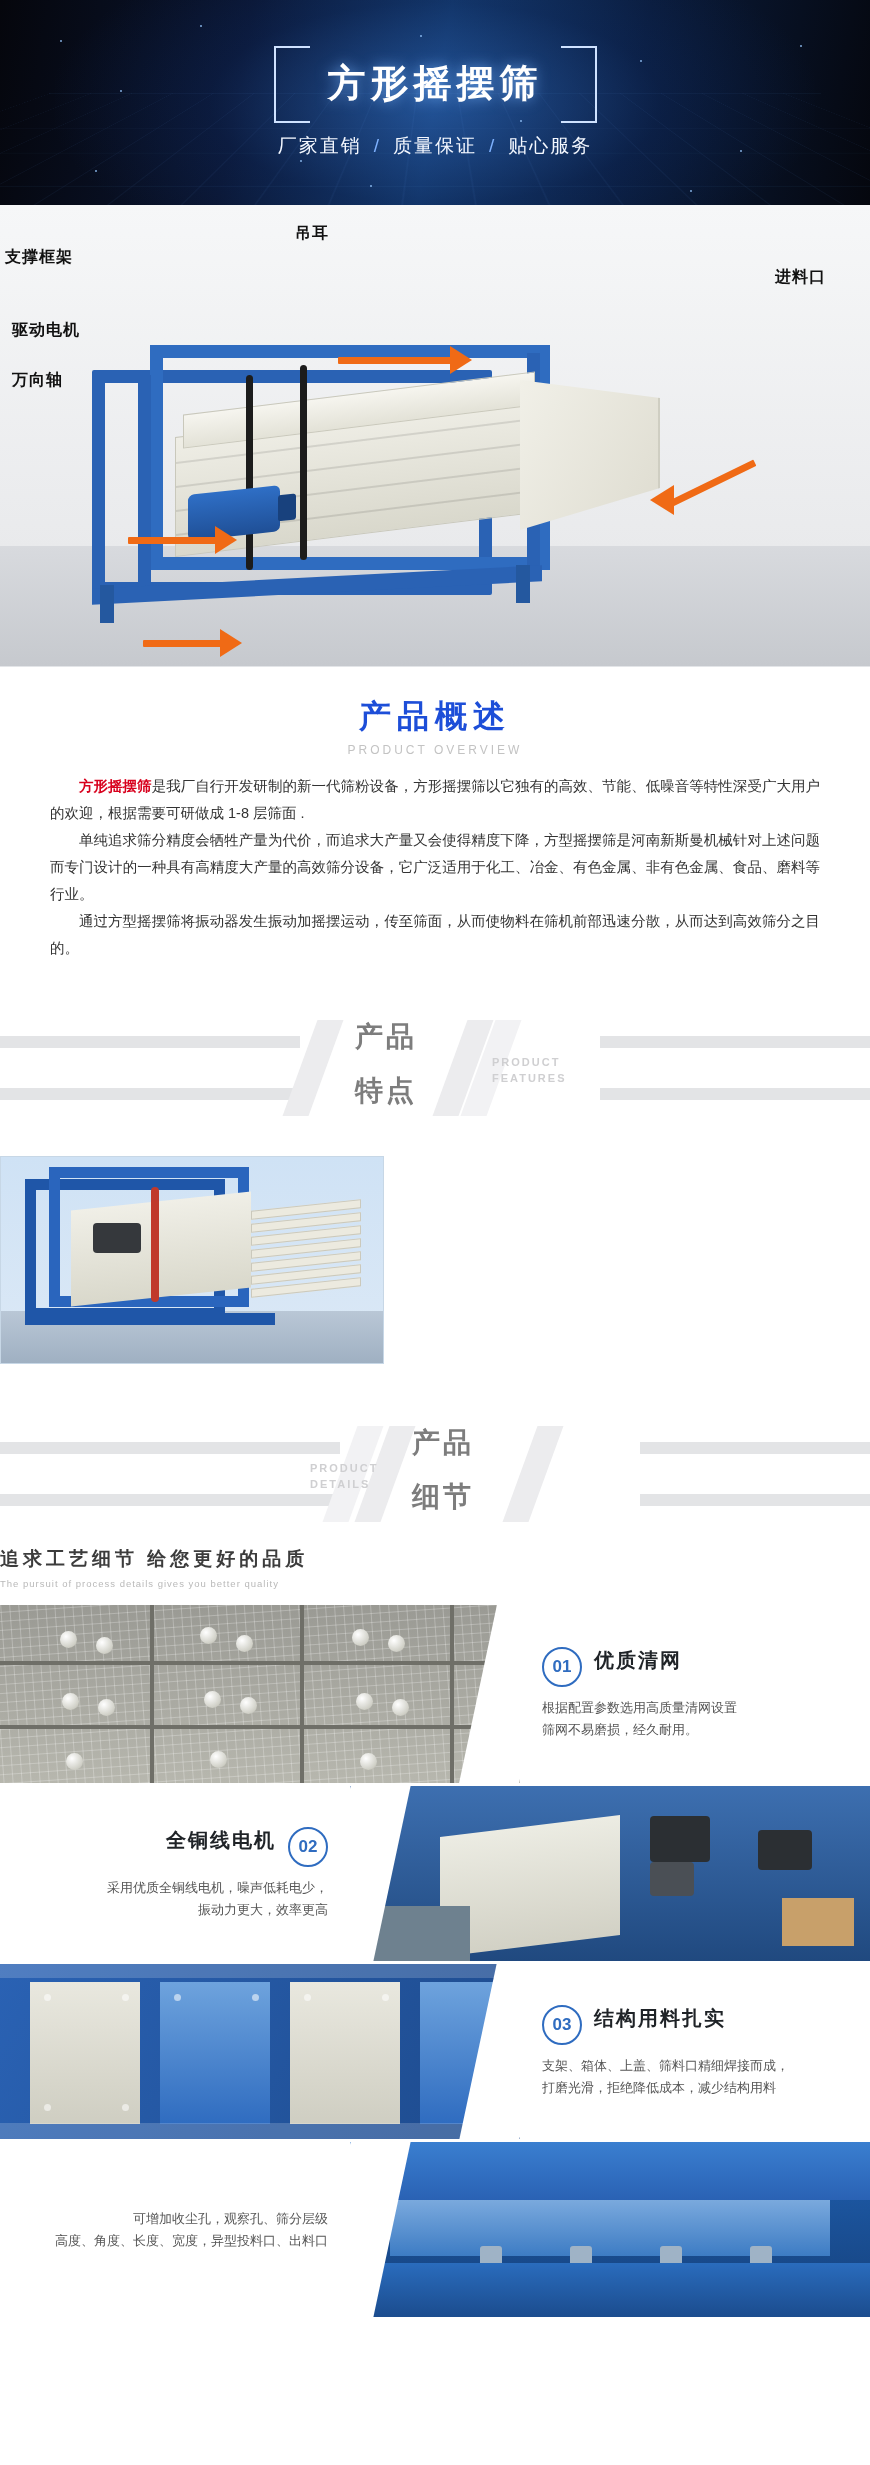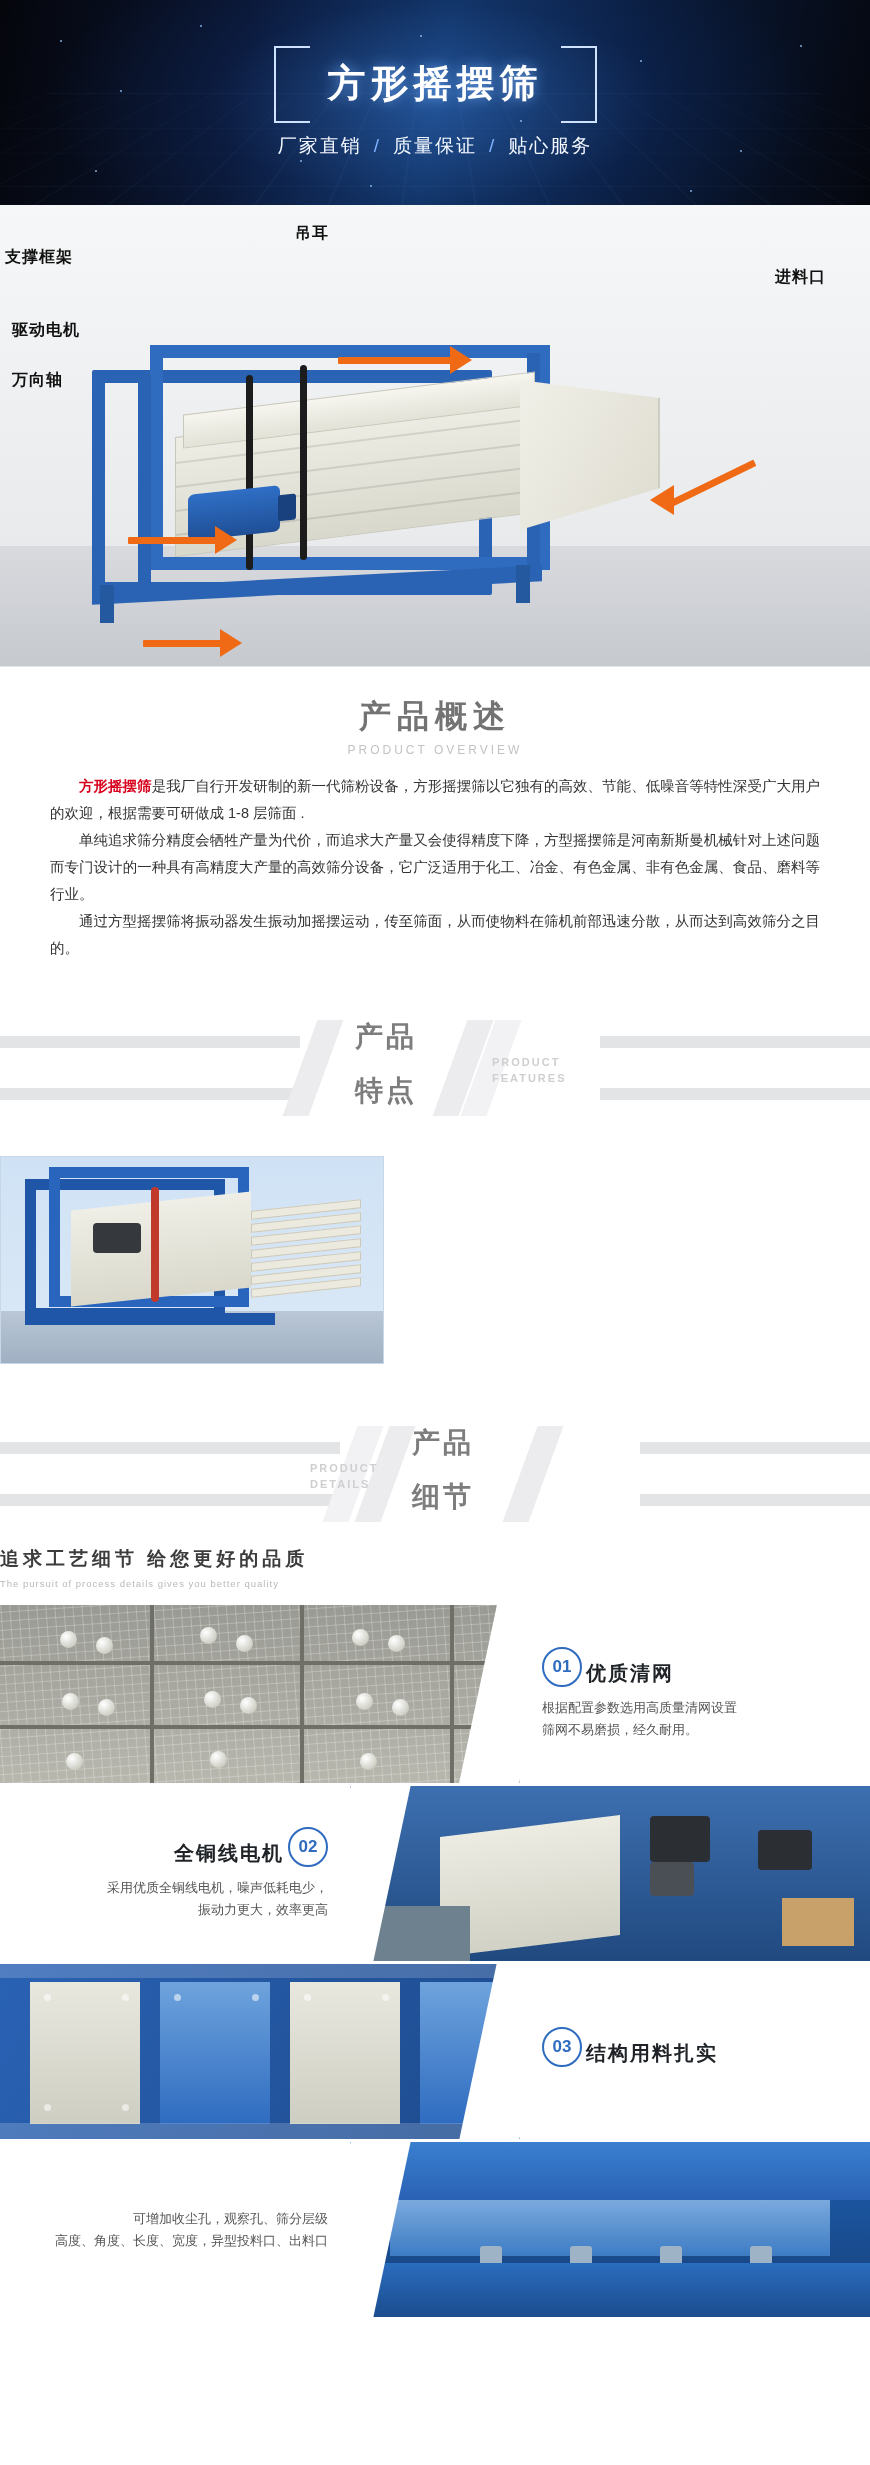--- a/index.html
+++ b/index.html
@@ -142,21 +142,21 @@
     border-radius: 1px;
   }
   .ar-head {
     position: absolute; width: 0; height: 0; z-index: 4;
   }
 
   
   .overview { padding: 28px 0 22px; background: #fff; }
   .ov-title { text-align: center; }
   .ov-title h2 {
-    font-size: 32px; color: #737373; font-weight: bold; letter-spacing: 6px; text-align: center;
+    font-size: 32px; color: #1d4ed8; font-weight: bold; letter-spacing: 6px; text-align: center;
   }
   .ov-title .en {
     font-size: 12px; color: #c3c3c3; letter-spacing: 3px; margin-top: 4px;
   }
   .ov-body { width: 770px; margin: 16px auto 0; }
   .ov-body p {
     font-size: 14.5px; line-height: 27px; color: #333; text-indent: 2em;
     text-align: justify;
   }
   .ov-body p .hl { color: #d8001d; font-weight: bold; }
@@ -225,21 +225,21 @@
   .detail-intro .en {
     font-size: 9.5px; color: #b9b9b9; letter-spacing: 1px; margin-top: 6px;
   }
 
   
   .drow { position: relative; height: 178px; overflow: hidden; display: flex; }
   .drow + .drow { border-top: 3px solid #fff; }
   .dphoto { position: relative; overflow: hidden; }
   .dtext { position: relative; background: #fff; display: flex; align-items: center; }
   .dtext-inner { padding: 0 22px; width: 100%; }
-  .dnum-wrap { display: flex; align-items: flex-end; gap: 4px; margin-bottom: 10px; }
+  .dnum-wrap { display: flex; align-items: flex-start; gap: 12px; margin-bottom: 10px; }
   .dnum {
     width: 40px; height: 40px; border-radius: 50%; border: 2px solid #2f6cc0;
     color: #2f6cc0; font-size: 17px; font-weight: bold;
     display: flex; align-items: center; justify-content: center; flex: none;
   }
   .dtitle { font-size: 20px; font-weight: bold; color: #1f2327; letter-spacing: 2px; }
   .ddesc { font-size: 13px; line-height: 22px; color: #555; }
   .drow.right .dtext-inner { text-align: left; }
   .drow.left .dtext-inner { text-align: right; }
   .drow.left .dnum-wrap { justify-content: flex-end; }
@@ -503,20 +503,22 @@
       <div class="lite" style="left:0;right:0;top:0;height:14px"></div>
       <div class="lite" style="left:0;right:0;bottom:0;height:16px"></div>
       <div class="wedge r" style="right:-18px"></div>
     </div>
     <div class="dtext" style="width:350px">
       <div class="dtext-inner">
         <div class="dnum-wrap">
           <div class="dnum">03</div>
           <div class="dtitle">结构用料扎实</div>
         </div>
+        <div class="ddesc" style="white-space:pre-line">支架、箱体、上盖、筛料口精细焊接而成，
+打磨光滑，拒绝降低成本，减少结构用料</div>
       </div>
     </div>
   </div>
 
   <div class="drow left">
     <div class="dtext" style="width:350px">
       <div class="dtext-inner">
         <div class="ddesc" style="white-space:pre-line">可增加收尘孔，观察孔、筛分层级
 高度、角度、长度、宽度，异型投料口、出料口</div>
       </div>

